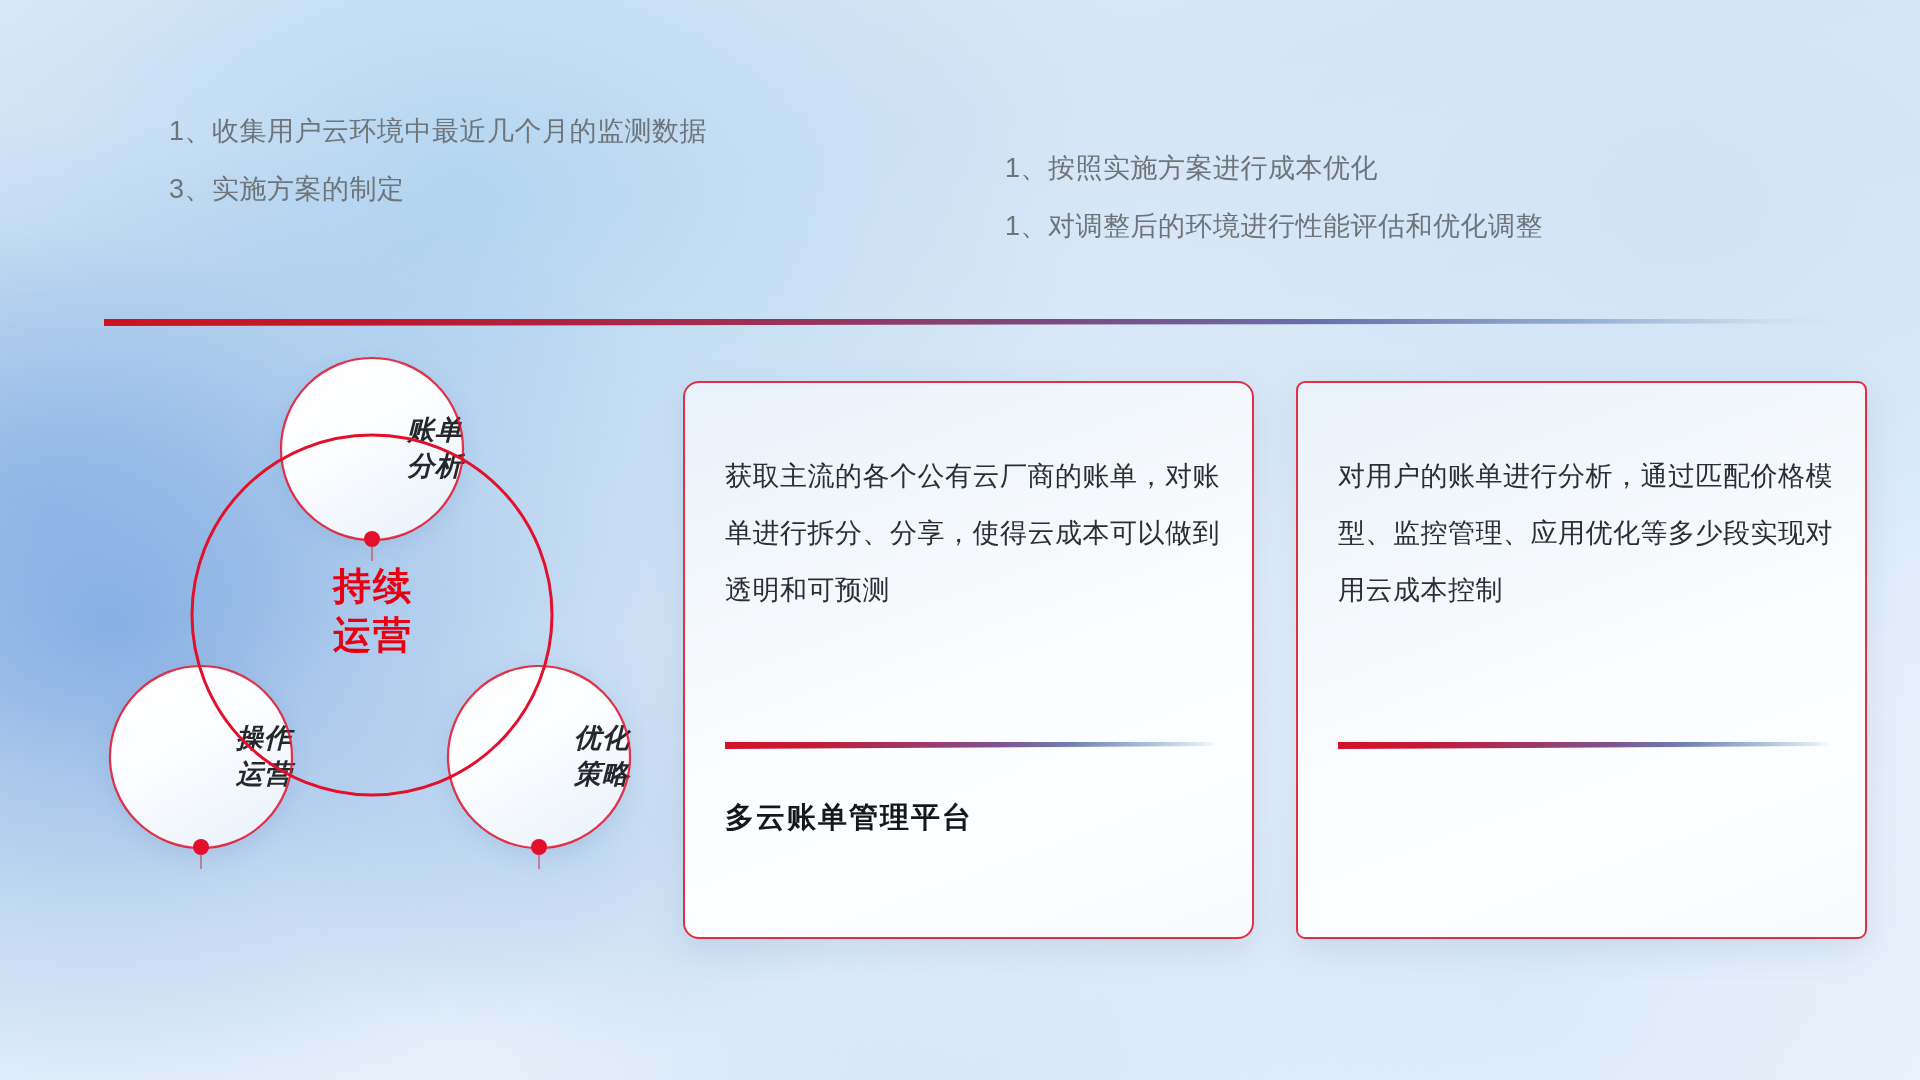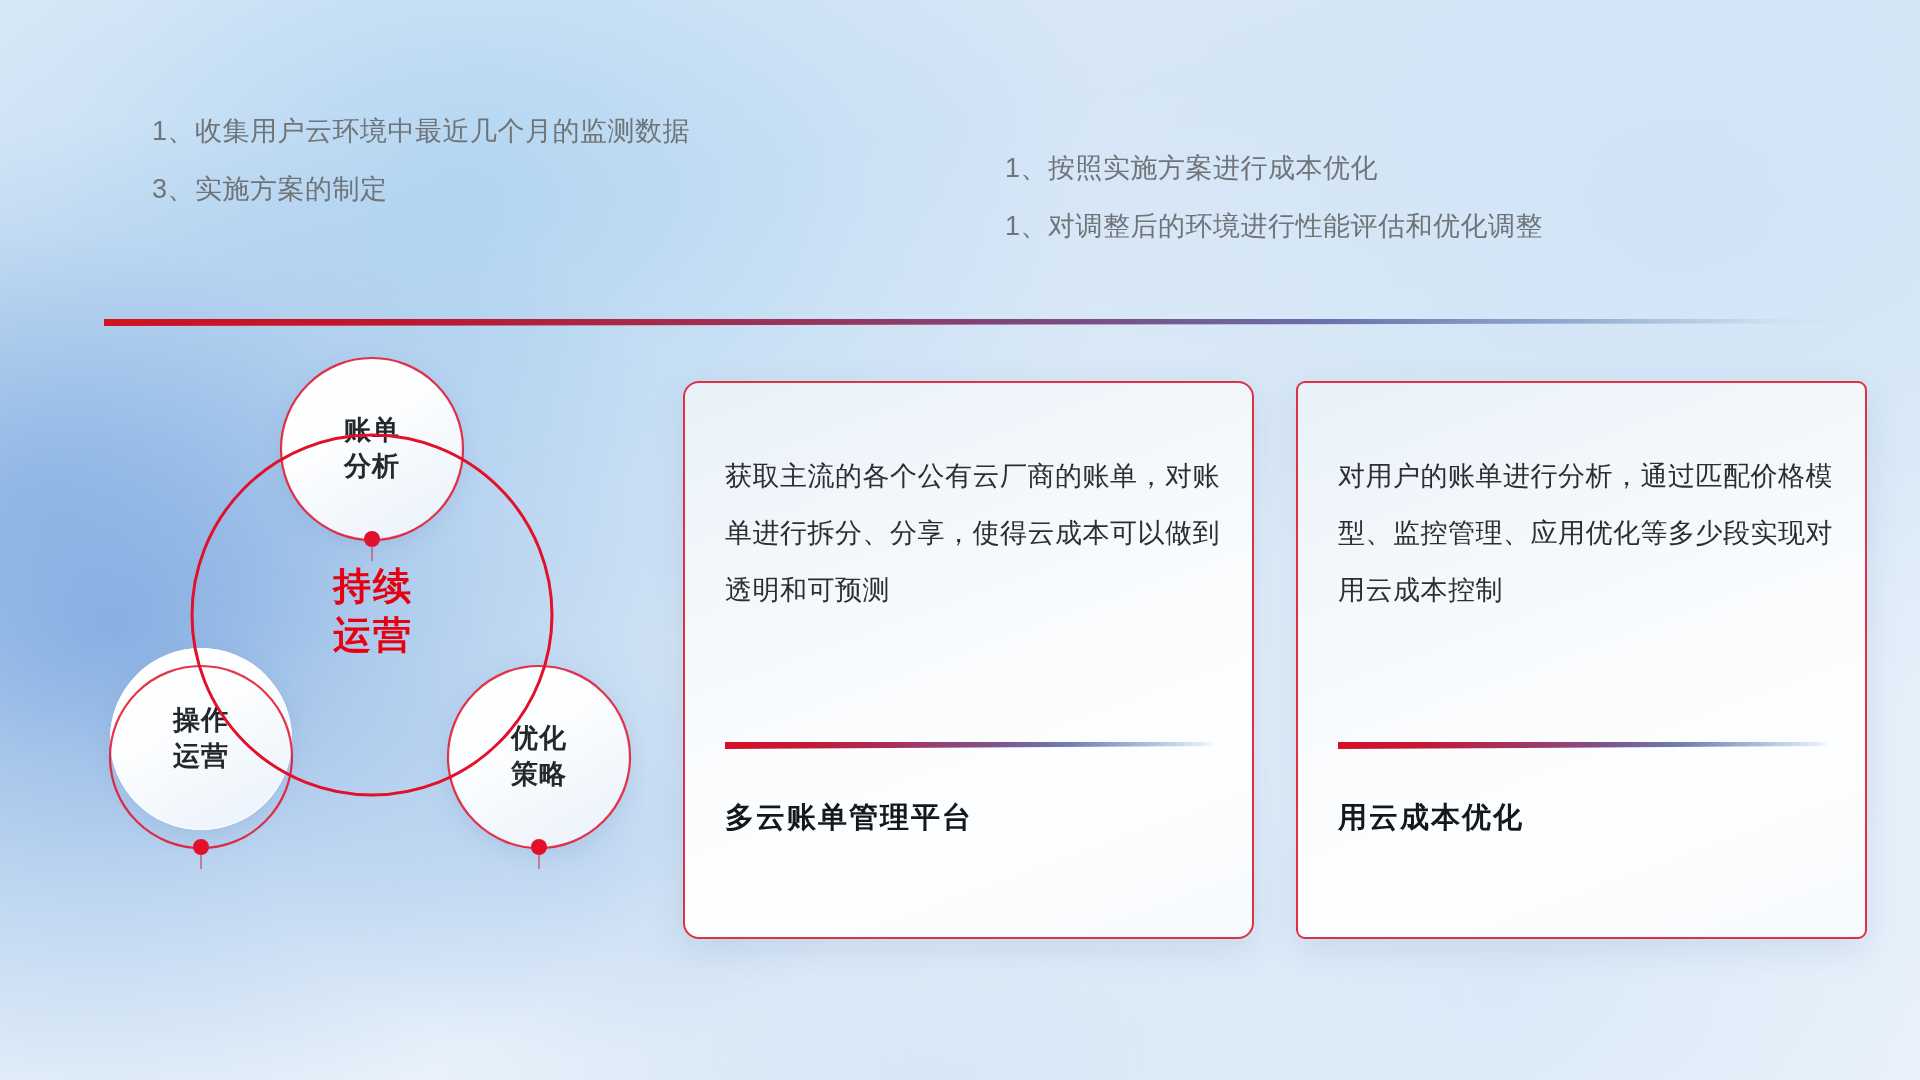--- a/index.html
+++ b/index.html
@@ -35,21 +35,21 @@
     background:
       radial-gradient(ellipse 520px 380px at 2% 46%, rgba(110,160,220,0.38) 0%, rgba(255,255,255,0) 70%),
       radial-gradient(ellipse 420px 300px at 30% 78%, rgba(130,175,228,0.28) 0%, rgba(255,255,255,0) 72%);
   }
 
   
   .bullets {
     position: absolute;
     z-index: 5;
   }
-  .bullets.left  { left: 152px; top: 118px; }
+  .bullets.left  { left: 169px; top: 118px; }
   .bullets.right { left: 1005px; top: 155px; }
 
   .bullet-line {
     font-size: 27px;
     line-height: 1.0;
     color: #6f7478;
     letter-spacing: 0.5px;
     margin-bottom: 31px;
     white-space: nowrap;
   }
@@ -85,33 +85,34 @@
   }
   .bubble {
     position: absolute;
     border-radius: 50%;
     background:
       linear-gradient(150deg, #ffffff 0%, #fdfeff 38%, #f2f7fc 70%, #e8f1fa 100%);
     box-shadow: 0 6px 22px rgba(90,130,180,0.18),
                 inset 0 0 0 1px rgba(255,255,255,0.95);
     display: flex;
     flex-direction: column;
-    align-items: center;
+    align-items: flex-end;
     justify-content: center;
+    font-style: italic;
   }
   .bubble-label {
     font-size: 27px;
     font-weight: 700;
     color: #25282b;
     line-height: 1.33;
     text-align: center;
     letter-spacing: 1px;
   }
   #bub-top    { left: 186px; top:   8px; width: 182px; height: 182px; }
-  #bub-left   { left:  15px; top: 298px; width: 182px; height: 182px; }
+  #bub-left   { left:  15px; top: 316px; width: 182px; height: 182px; }
   #bub-right  { left: 353px; top: 316px; width: 182px; height: 182px; }
 
   .center-label {
     position: absolute;
     left: 188px;
     top: 212px;
     width: 180px;
     text-align: center;
     font-size: 38px;
     font-weight: 700;
@@ -248,16 +249,15 @@
 
   <div class="card" id="card-1">
     <div class="card-body">获取主流的各个公有云厂商的账单，对账单进行拆分、分享，使得云成本可以做到透明和可预测</div>
     <div class="card-divider"></div>
     <div class="card-title">多云账单管理平台</div>
   </div>
 
   <div class="card" id="card-2">
     <div class="card-body">对用户的账单进行分析，通过匹配价格模型、监控管理、应用优化等多少段实现对用云成本控制</div>
     <div class="card-divider"></div>
-    <div class="card-title">用云成本优化</div>
   </div>
 
 </div>
 
 </body></html>

